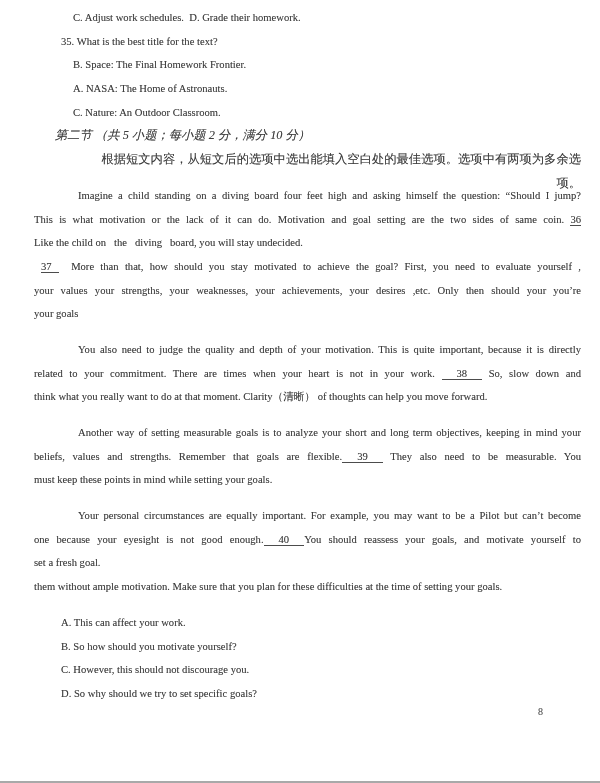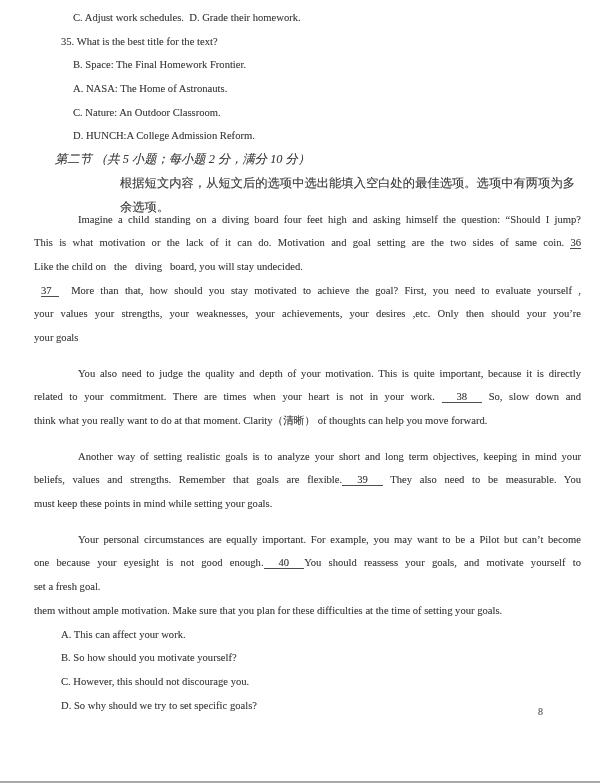--- a/index.html
+++ b/index.html
@@ -18,26 +18,26 @@
     height:23.7px;
     margin-right:27px;
     white-space:normal;
     text-shadow:0 0 0.6px rgba(70,70,70,0.45);
   }
   .ml-body { margin-left:26px; }
   .ml-ind  { margin-left:70px;margin-top:12px; }
   .ml-q    { margin-left:53px; }
   .ml-opt  { margin-left:65px; }
   .ml-sec  { margin-left:47px;font-style:italic; }
-  .ml-cn   { margin-left:112px; }
+  .ml-cn   { margin-left:72px;text-align:right; }
   .ml-37   { margin-left:33px; }
   .ml-ans  { margin-left:53px; }
   .just { text-align:justify; text-align-last:justify; }
   .cjk  { font-size:12.3px; }
-  .gap-top { margin-top:0; }
+  .gap-top { margin-top:12px; }
   .blank { border-bottom:1px solid #4c4c4c; }
   .blank.wide { padding:0 15px; }
   .blank.r { padding-right:7px; }
   .page-number {
     position:absolute; left:538px; top:702px;
     font-size:10px; line-height:20px; color:#5c5c5c;
     text-shadow:0 0 0.6px rgba(90,90,90,0.5);
   }
   .bottom-edge {
     position:absolute; left:0; bottom:0;
@@ -46,33 +46,32 @@
 </style>
 </head>
 <body>
 
 <div class="doc">
     <div class="line ml-opt"><span>C. Adjust work schedules.&nbsp; D. Grade their homework.</span></div>
     <div class="line ml-q"><span>35. What is the best title for the text?</span></div>
     <div class="line ml-opt"><span>B. Space: The Final Homework Frontier.</span></div>
     <div class="line ml-opt"><span>A. NASA: The Home of Astronauts.</span></div>
     <div class="line ml-opt"><span>C. Nature: An Outdoor Classroom.</span></div>
-    <div class="line ml-opt"><span>D. HUNCH:A College Admission Reform.</span></div>
     <div class="line ml-sec cjk"><span>第二节 （共 5 小题；每小题 2 分，满分 10 分）</span></div>
     <div class="line ml-cn cjk"><span>根据短文内容，从短文后的选项中选出能填入空白处的最佳选项。选项中有两项为多余选项。</span></div>
     <div class="line ml-ind just"><span>Imagine a child standing on a diving board four feet high and asking himself the question: “Should I jump?</span></div>
     <div class="line ml-body just"><span>This is what motivation or the lack of it can do. Motivation and goal setting are the two sides of same coin. </span><span class="blank">36</span></div>
     <div class="line ml-body"><span>Like the child on&nbsp;&nbsp; the&nbsp;&nbsp; diving&nbsp;&nbsp; board, you will stay undecided.</span></div>
     <div class="line ml-37 just"><span class="blank r">37</span><span>&nbsp; More than that, how should you stay motivated to achieve the goal? First, you need to evaluate yourself ,</span></div>
     <div class="line ml-body just"><span>your values your strengths, your weaknesses, your achievements, your desires ,etc. Only then should your you’re</span></div>
     <div class="line ml-body"><span>your goals</span></div>
     <div class="line ml-ind just"><span>You also need to judge the quality and depth of your motivation. This is quite important, because it is directly</span></div>
     <div class="line ml-body just"><span>related to your commitment. There are times when your heart is not in your work. </span><span class="blank wide">38</span><span> So, slow down and</span></div>
     <div class="line ml-body"><span>think what you really want to do at that moment. Clarity（清晰） of thoughts can help you move forward.</span></div>
-    <div class="line ml-ind just"><span>Another way of setting realistic goals is to analyze your short and long term objectives, keeping in mind your</span></div>
+    <div class="line ml-ind just"><span>Another way of setting measurable goals is to analyze your short and long term objectives, keeping in mind your</span></div>
     <div class="line ml-body just"><span>beliefs, values and strengths. Remember that goals are flexible.</span><span class="blank wide">39</span><span> They also need to be measurable. You</span></div>
     <div class="line ml-body"><span>must keep these points in mind while setting your goals.</span></div>
     <div class="line ml-ind just"><span>Your personal circumstances are equally important. For example, you may want to be a Pilot but can’t become</span></div>
     <div class="line ml-body just"><span>one because your eyesight is not good enough.</span><span class="blank wide">40</span><span>You should reassess your goals, and motivate yourself to</span></div>
     <div class="line ml-body"><span>set a fresh goal.</span></div>
     <div class="line ml-body"><span>them without ample motivation. Make sure that you plan for these difficulties at the time of setting your goals.</span></div>
     <div class="line ml-ans gap-top"><span>A. This can affect your work.</span></div>
     <div class="line ml-ans"><span>B. So how should you motivate yourself?</span></div>
     <div class="line ml-ans"><span>C. However, this should not discourage you.</span></div>
     <div class="line ml-ans"><span>D. So why should we try to set specific goals?</span></div>

